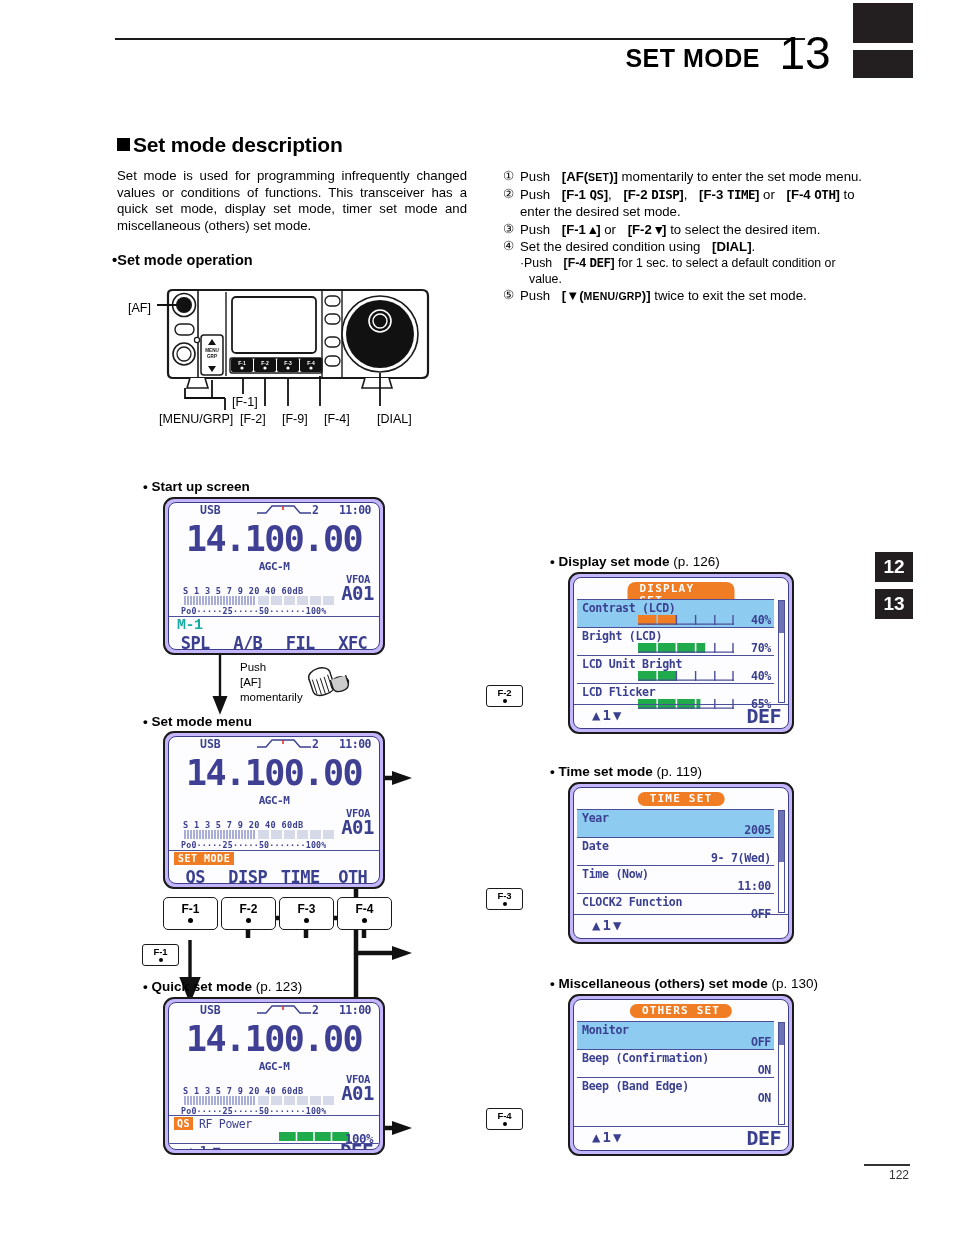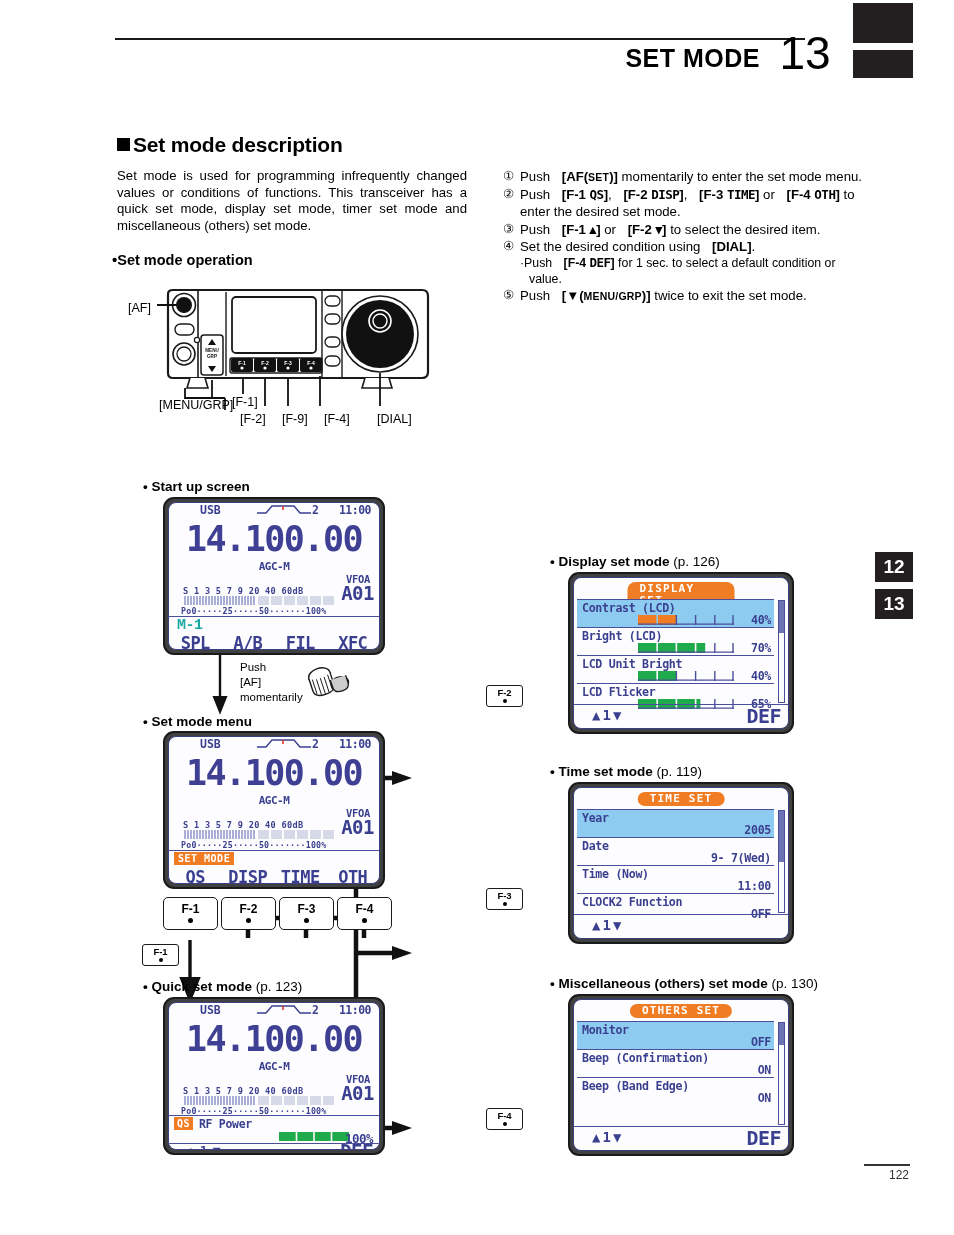--- a/index.html
+++ b/index.html
@@ -68,21 +68,21 @@
   .lcdfont { font-family:"DejaVu Sans Mono", monospace; font-weight:bold; letter-spacing:-0.5px; font-size:12.5px;}
   .smallcap { font-size:10.5px; font-weight:bold; letter-spacing:0.2px;}
   #radio-label-af {
     position:absolute; left:128px; top:301px; font-size:12.5px; font-weight:normal;
   }
   .radio-caption { position:absolute; font-size:12.5px; }
 
   
   .lcd-outer {
     position:absolute;
-    background:#404040;
+    background:#c4b5fd;
     border:2.2px solid #1a1a1a;
     border-radius:11px;
     padding:3px;
   }
   .lcd-inner {
     width:100%; height:100%;
     border:1.4px solid #3b3f86;
     border-radius:8px;
     background:#fdfdff;
     position:relative;
@@ -285,21 +285,21 @@
 
   <path d="M150,90 L150,118" fill="none" stroke="#111" stroke-width="1.8"></path>
 
   <path d="M173,90 L173,118" fill="none" stroke="#111" stroke-width="1.8"></path>
 
   <path d="M205,88 L205,118" fill="none" stroke="#111" stroke-width="1.8"></path>
 
   <path d="M265,85 L265,118" fill="none" stroke="#111" stroke-width="1.8"></path>
 </svg>
 
-<div class="radio-caption" style="left:129px; top:398px;padding-left:30px;">[MENU/GRP]</div>
+<div class="radio-caption" style="left:129px; top:412px;padding-left:30px;">[MENU/GRP]</div>
 <div class="radio-caption" style="left:232px; top:395px;">[F-1]</div>
 <div class="radio-caption" style="left:240px; top:412px;">[F-2]</div>
 <div class="radio-caption" style="left:282px; top:412px;">[F-9]</div>
 <div class="radio-caption" style="left:324px; top:412px;">[F-4]</div>
 <div class="radio-caption" style="left:377px; top:412px;">[DIAL]</div>
 
 <svg style="position:absolute; left:140px; top:650px;" width="720" height="510">
   <defs>
     <marker id="ah" markerWidth="8" markerHeight="8" refX="1" refY="3.2" orient="auto">
       <polygon points="0,0 8,3.2 0,6.4" fill="#111"></polygon>
@@ -559,21 +559,21 @@
           <rect x="87" y="0" width="11" height="9"></rect>
         <rect x="100" y="0" width="11" height="9"></rect>
           <rect x="113" y="0" width="11" height="9"></rect>
         <rect x="126" y="0" width="11" height="9"></rect>
           <rect x="139" y="0" width="11" height="9"></rect>
       </g>
     </svg>
     <div class="meter-po">Po0·····25·····50·······100%</div>
     <div class="vfo-sep" style="top:112px;"></div>
     <div class="tag-orange" style="left:5px; top:114px; padding:1px 3px;">QS</div>
-    <div style="position:absolute; left:30px; top:114px; font-size:11.5px; font-weight:bold; letter-spacing:-0.3px;">RF Power</div>
+    <div style="position:absolute; left:30px; top:114px; font-size:11.5px; font-weight:normal; letter-spacing:-0.3px;">RF Power</div>
     <svg style="position:absolute; left:110px; top:129px;" width="70" height="9">
       <rect x="0" y="0" width="70" height="9" fill="#1faa4b"></rect>
       <line x1="17.5" y1="0" x2="17.5" y2="9" stroke="#fdfdff" stroke-width="1.6"></line>
       <line x1="35" y1="0" x2="35" y2="9" stroke="#fdfdff" stroke-width="1.6"></line>
       <line x1="52.5" y1="0" x2="52.5" y2="9" stroke="#fdfdff" stroke-width="1.6"></line>
     </svg>
     <div style="position:absolute; right:6px; top:128px; font-size:12.5px; font-weight:bold; letter-spacing:-0.5px;">100%</div>
     <div class="vfo-sep" style="top:140px;"></div>
     <div style="position:absolute; left:18px; top:140px; font-size:13px; font-weight:bold; letter-spacing:5px;">
       <span>▲</span><span>1</span><span>▼</span>

